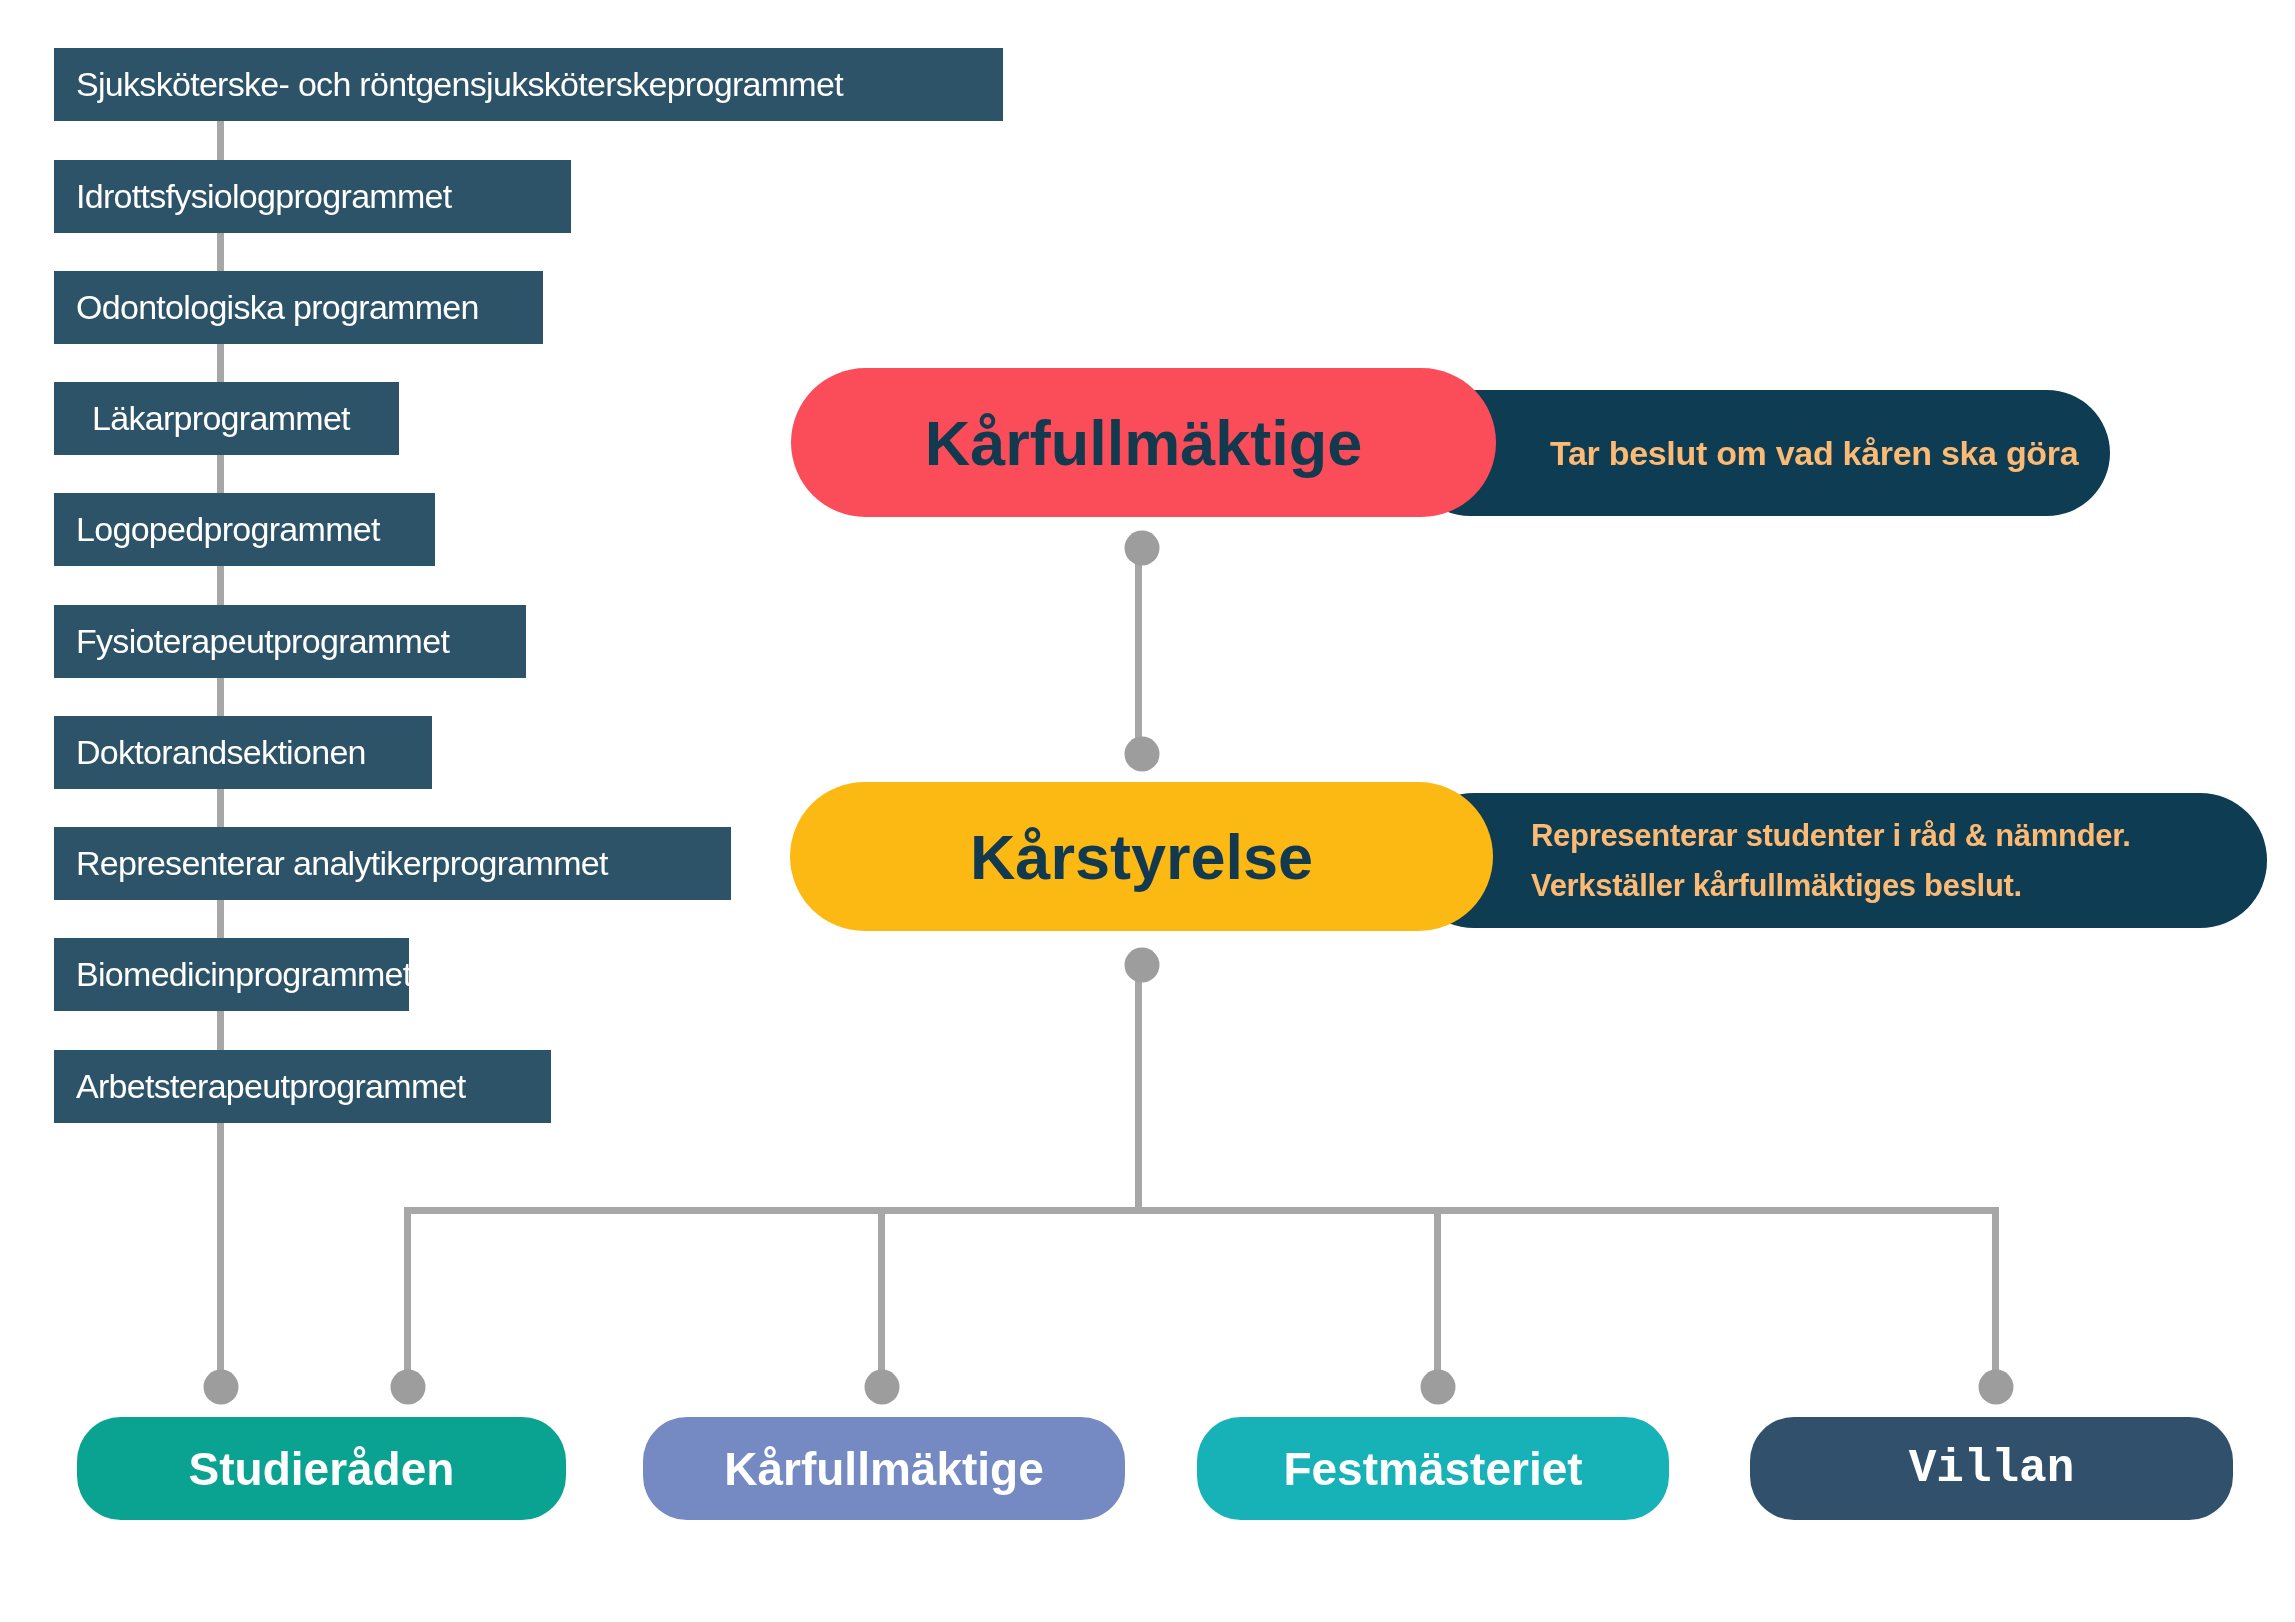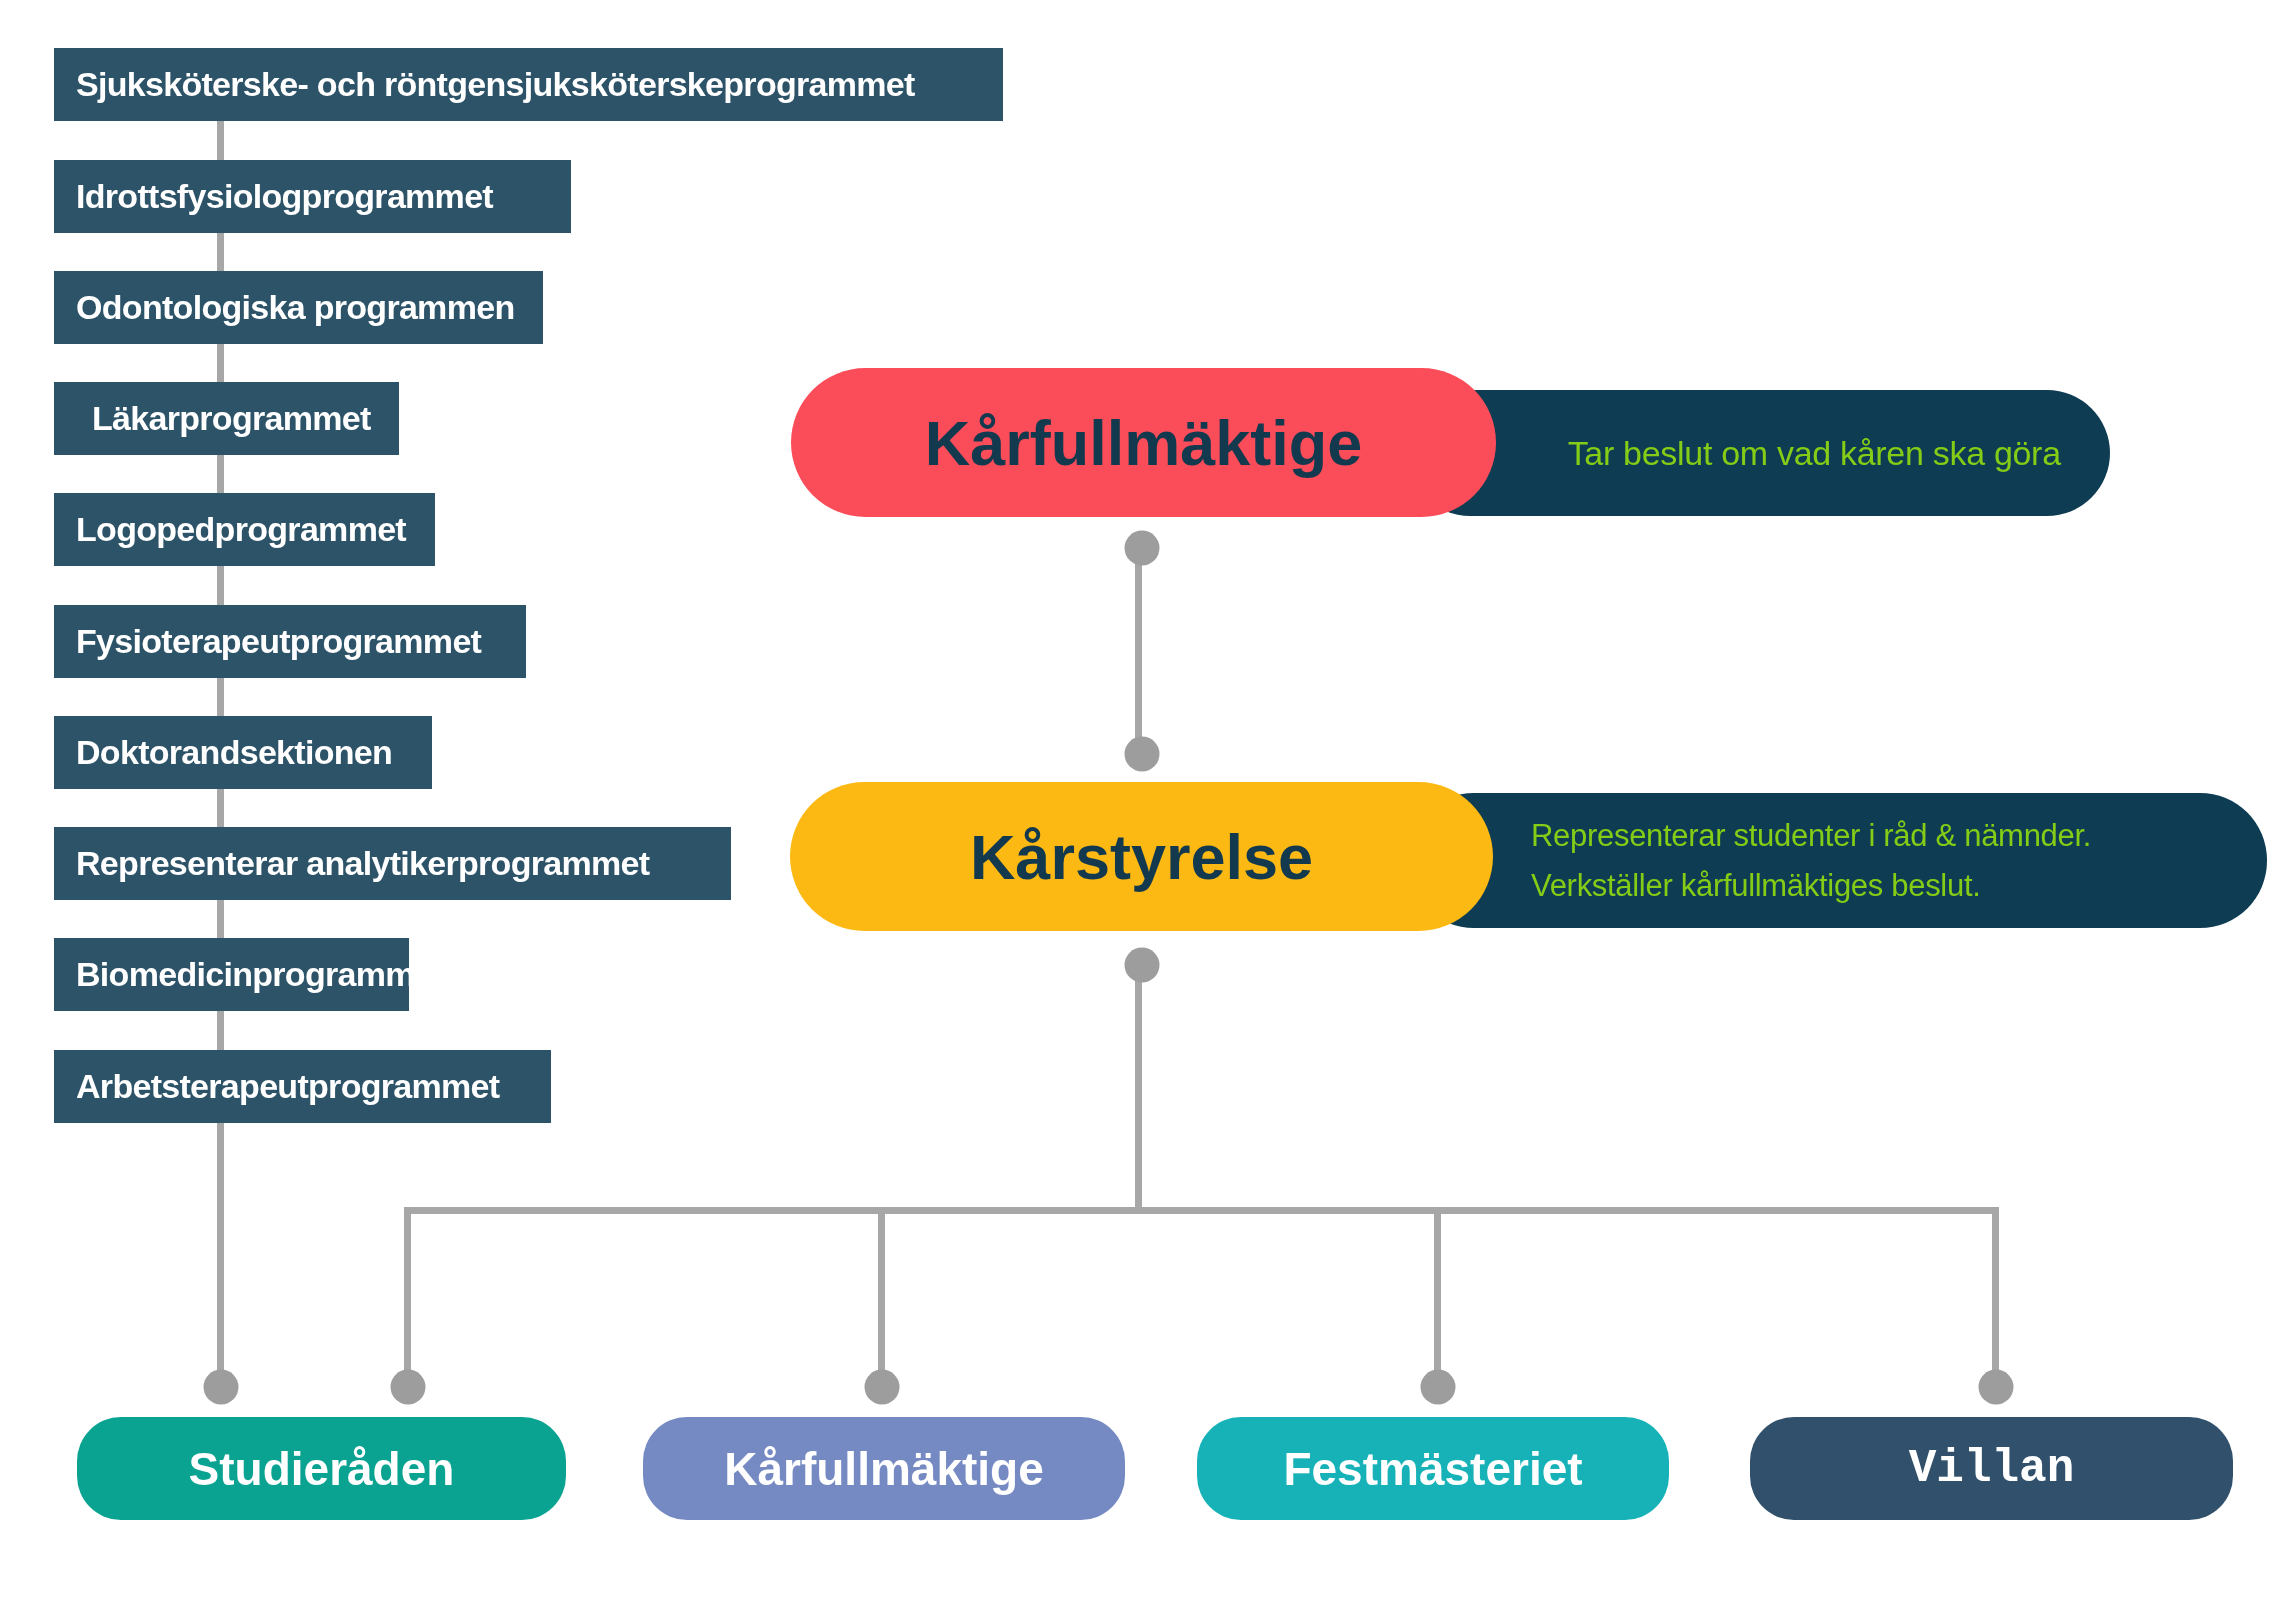--- a/index.html
+++ b/index.html
@@ -11,32 +11,32 @@
   .line { position:absolute; background:#a7a7a7; z-index:1; }
   .line.v { width:7.2px; }
   .line.h { height:7.2px; }
   .dot {
     position:absolute; width:35px; height:35px; border-radius:50%;
     background:#9d9d9d; transform:translate(-50%,-50%); z-index:2;
   }
   
   .pbox {
     position:absolute; left:54px; height:73px; background:#2d5368;
-    color:#ffffff; font-weight:bold; font-size:34px; letter-spacing:-0.7px;
+    color:#ffffff; font-weight:normal; font-size:34px; letter-spacing:-0.7px;
     display:flex; align-items:center; padding-left:22px; box-sizing:border-box;
     white-space:nowrap; z-index:3;
   }
   
   .pill { position:absolute; display:flex; align-items:center; box-sizing:border-box; white-space:nowrap; }
   .pill-main {
     z-index:4; justify-content:center; font-weight:bold; font-size:63px; color:#13394e;
   }
   .pill-red    { background:#fb4d59; border-radius:75px; }
   .pill-yellow { background:#fdb913; border-radius:75px; }
-  .pill-desc   { background:#0e3c52; color:#84cc16; z-index:3; font-weight:400; }
+  .pill-desc   { background:#0e3c52; color:#fdba74; z-index:3; font-weight:700; }
   .pill-desc-1 { border-radius:63px; font-size:34px; justify-content:center;
                  padding-left:131px; padding-right:19.6px; letter-spacing:-0.3px; }
   .pill-desc-2 { border-radius:67px; font-size:31px; letter-spacing:-0.3px;
                  flex-direction:column; align-items:flex-start; justify-content:center;
                  padding-left:124px; line-height:50px; }
   .pill-bottom {
     top:1417px; height:103px; border-radius:44px; z-index:3;
     justify-content:center; font-weight:bold; font-size:46px; color:#ffffff;
   }
   .u-studieraden { background:#0aa391; }

